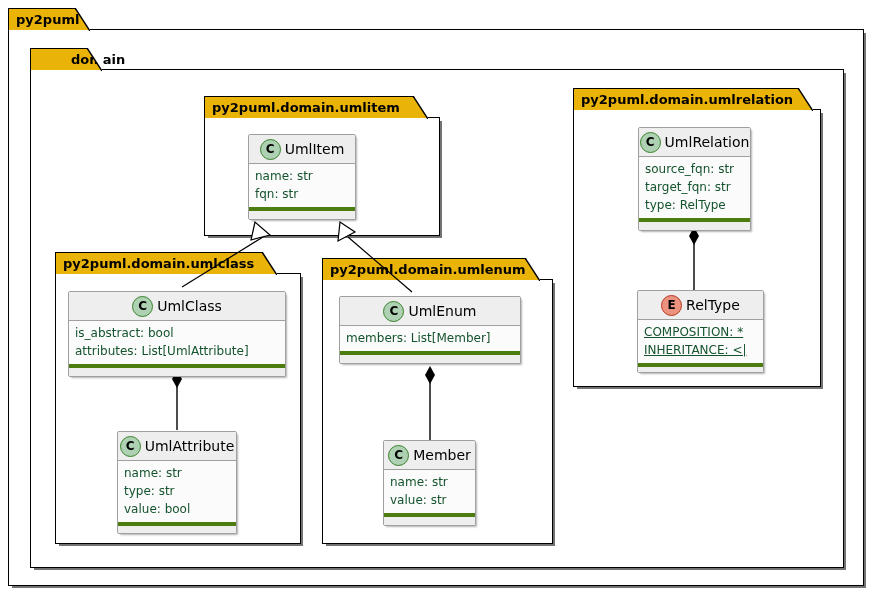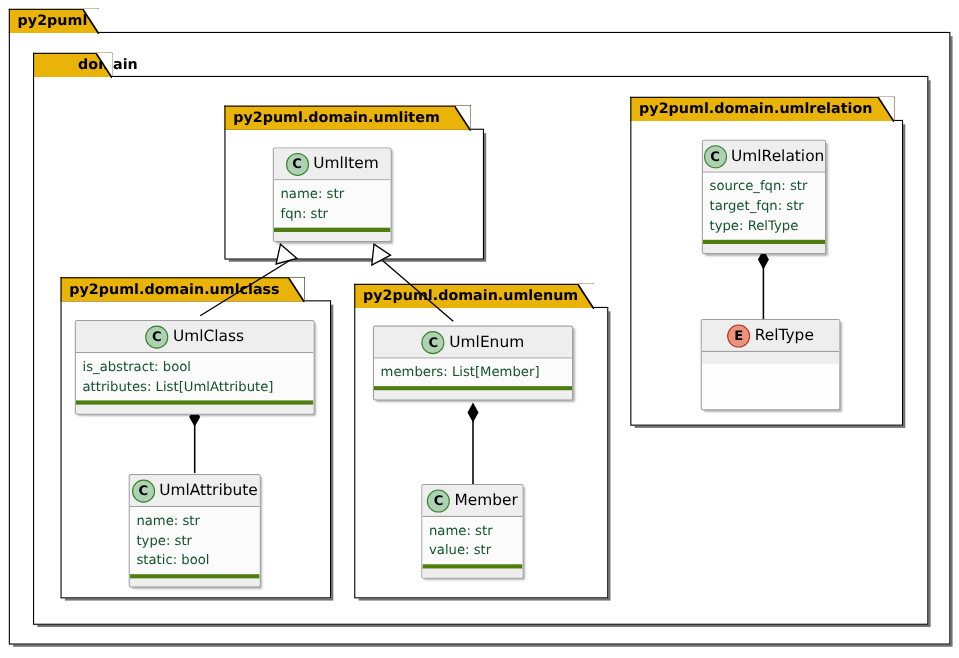--- a/index.html
+++ b/index.html
@@ -273,21 +273,21 @@
   </div>
 
   <div class="node" style="left:117px; top:431px; width:120px; height:103px;">
     <div class="node-header">
       <span class="circ circ-class">C</span>
       <span>UmlAttribute</span>
     </div>
     <div class="node-body">
       <div>name: str</div>
       <div>type: str</div>
-      <div>static: bool</div>
+      <div>value: bool</div>
     </div>
     <div class="node-footer"></div>
   </div>
 
   <div class="node" style="left:339px; top:296px; width:182px; height:68px;">
     <div class="node-header">
       <span class="circ circ-class">C</span>
       <span>UmlEnum</span>
     </div>
     <div class="node-body">
@@ -319,16 +319,20 @@
       <div>type: RelType</div>
     </div>
     <div class="node-footer"></div>
   </div>
 
   <div class="node" style="left:637px; top:290px; width:127px; height:83px;">
     <div class="node-header">
       <span class="circ circ-enum">E</span>
       <span>RelType</span>
     </div>
+    <div class="node-body">
+      <div class="attr-static">COMPOSITION: *</div>
+      <div class="attr-static">INHERITANCE: &lt;|</div>
+    </div>
     <div class="node-footer"></div>
   </div>
 
 </div>
 
 </body></html>

